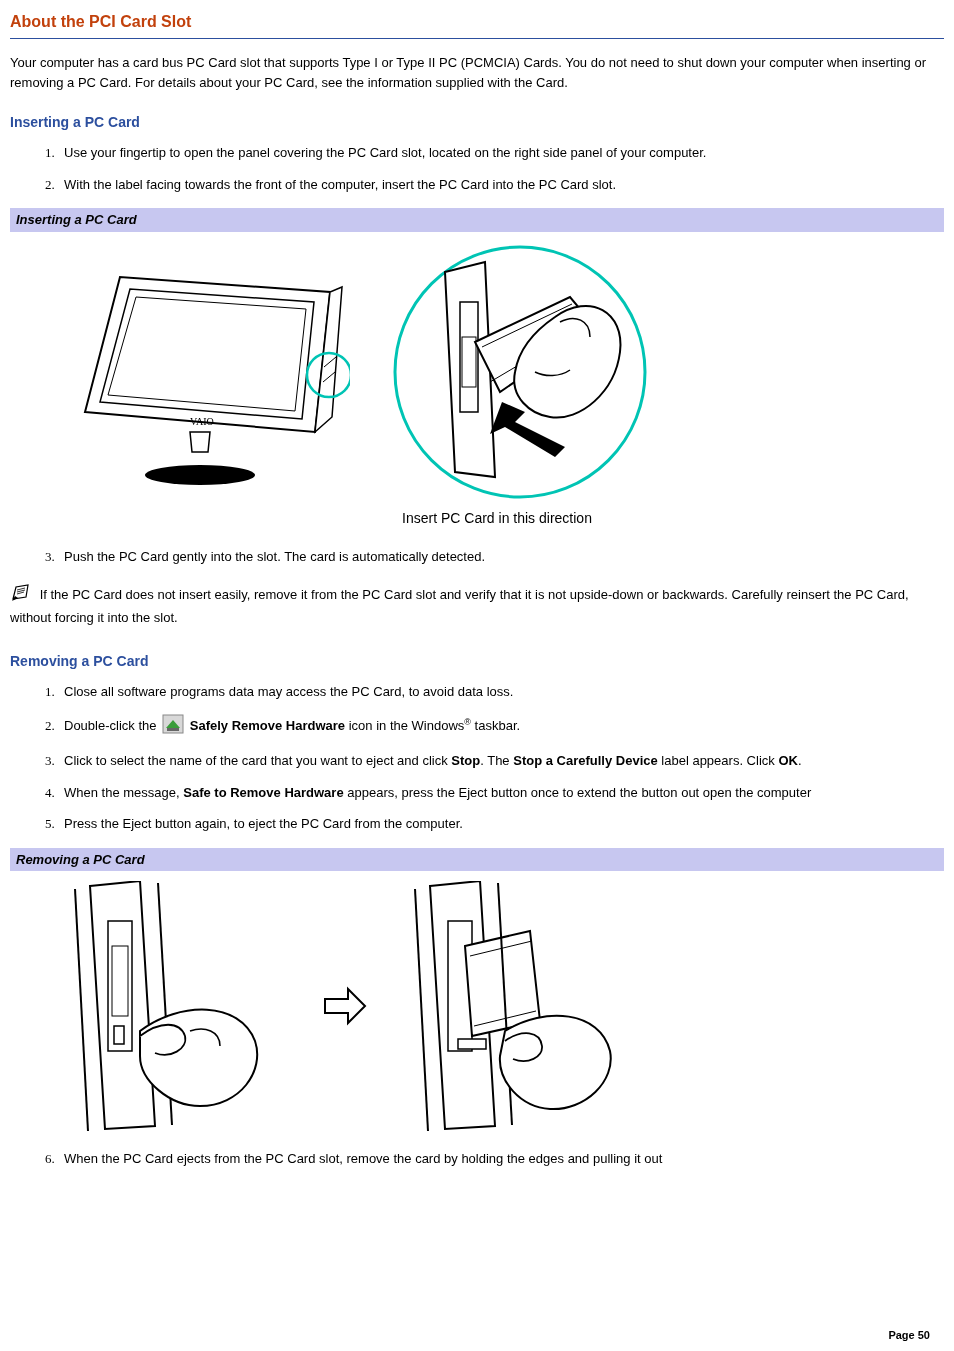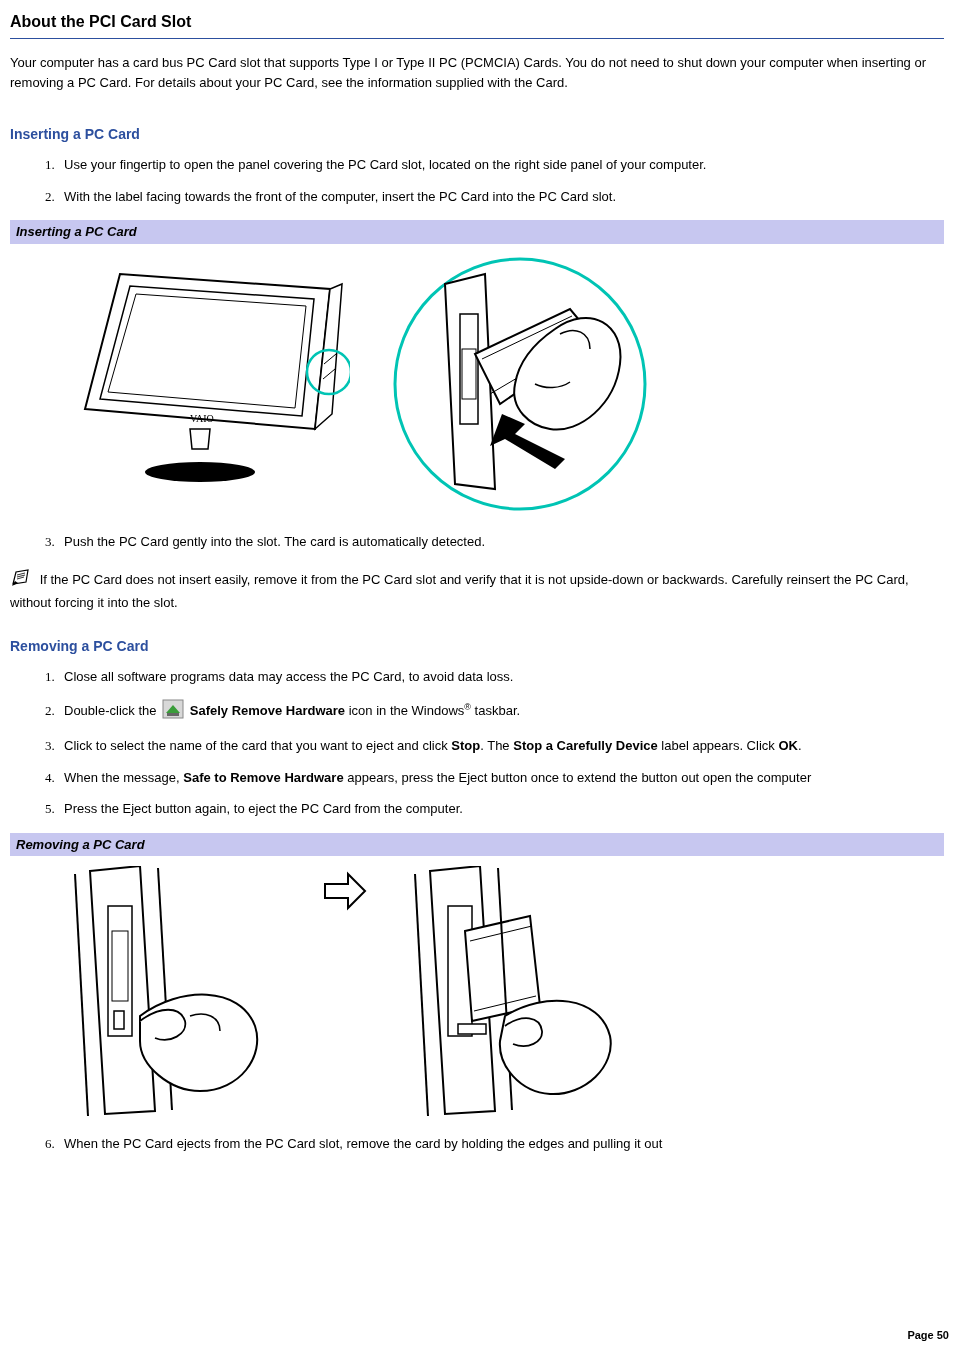--- a/index.html
+++ b/index.html
@@ -5,29 +5,29 @@
   body {
     font-family: Verdana, Arial, sans-serif;
     font-size: 13px;
     color: #000;
     margin: 0;
     padding: 10px 10px 10px 10px;
     width: 934px;
     line-height: 1.5;
   }
   .main-heading {
-    color: #000000;
+    color: #c2410c;
     font-weight: bold;
     font-size: 16px;
     border-bottom: 1px solid #2c4f9e;
     padding-bottom: 4px;
     margin-bottom: 14px;
   }
   .intro {
-    margin-bottom: 32px;
+    margin-bottom: 20px;
   }
   .sub-heading {
     color: #2c4f9e;
     font-weight: bold;
     font-size: 14px;
     margin-top: 20px;
     margin-bottom: 10px;
   }
   ol {
     margin: 8px 0 14px 0;
@@ -49,21 +49,21 @@
     font-size: 13px;
     padding: 2px 6px;
     margin: 4px 0 0 0;
   }
   .figure {
     padding: 10px 20px 10px 60px;
     background: #fff;
   }
   .figure-row {
     display: flex;
-    align-items: flex-start;
+    align-items: center;
     gap: 40px;
   }
   .note-block {
     margin: 18px 0 24px 0;
   }
   .note-icon {
     display: inline-block;
     vertical-align: middle;
     margin-right: 4px;
   }
@@ -73,21 +73,21 @@
     margin: 0 2px;
   }
   .bold { font-weight: bold; }
   .reg {
     font-size: 9px;
     vertical-align: super;
   }
   .page-num {
     position: fixed;
     bottom: 8px;
-    right: 5px;
+    right: 24px;
     font-size: 11px;
     font-weight: bold;
   }
   .insert-caption {
     font-family: Arial, sans-serif;
     font-size: 14px;
     text-align: center;
     margin-top: 6px;
   }
 </style>
@@ -142,20 +142,21 @@
       <line x1="92" y1="105" x2="182" y2="62" stroke="#000"></line>
       <line x1="100" y1="140" x2="198" y2="82" stroke="#000"></line>
 
       <path d="M165 75 C200 50 235 70 230 110 C225 150 190 180 160 175 C140 172 120 155 125 130 C128 112 140 92 165 75 Z" fill="#fff" stroke="#000" stroke-width="2"></path>
       <path d="M170 80 C185 72 200 78 200 95" fill="none" stroke="#000" stroke-width="1.5"></path>
       <path d="M145 130 C155 135 170 135 180 128" fill="none" stroke="#000" stroke-width="1.5"></path>
 
       <path d="M175 205 L125 180 L135 170 L112 160 L100 192 L115 185 L165 215 Z" fill="#000"></path>
     </svg>
   </div>
+  <div class="insert-caption">Insert PC Card in this direction</div>
 </div>
 
 <ol start="3">
   <li>Push the PC Card gently into the slot. The card is automatically detected.</li>
 </ol>
 
 <div class="note-block">
   <span class="note-icon">
     <svg width="22" height="18" viewBox="0 0 22 18">
       <path d="M3 15 L6 3 L18 1 L16 13 Z" fill="#fff" stroke="#000" stroke-width="1.2"></path>

